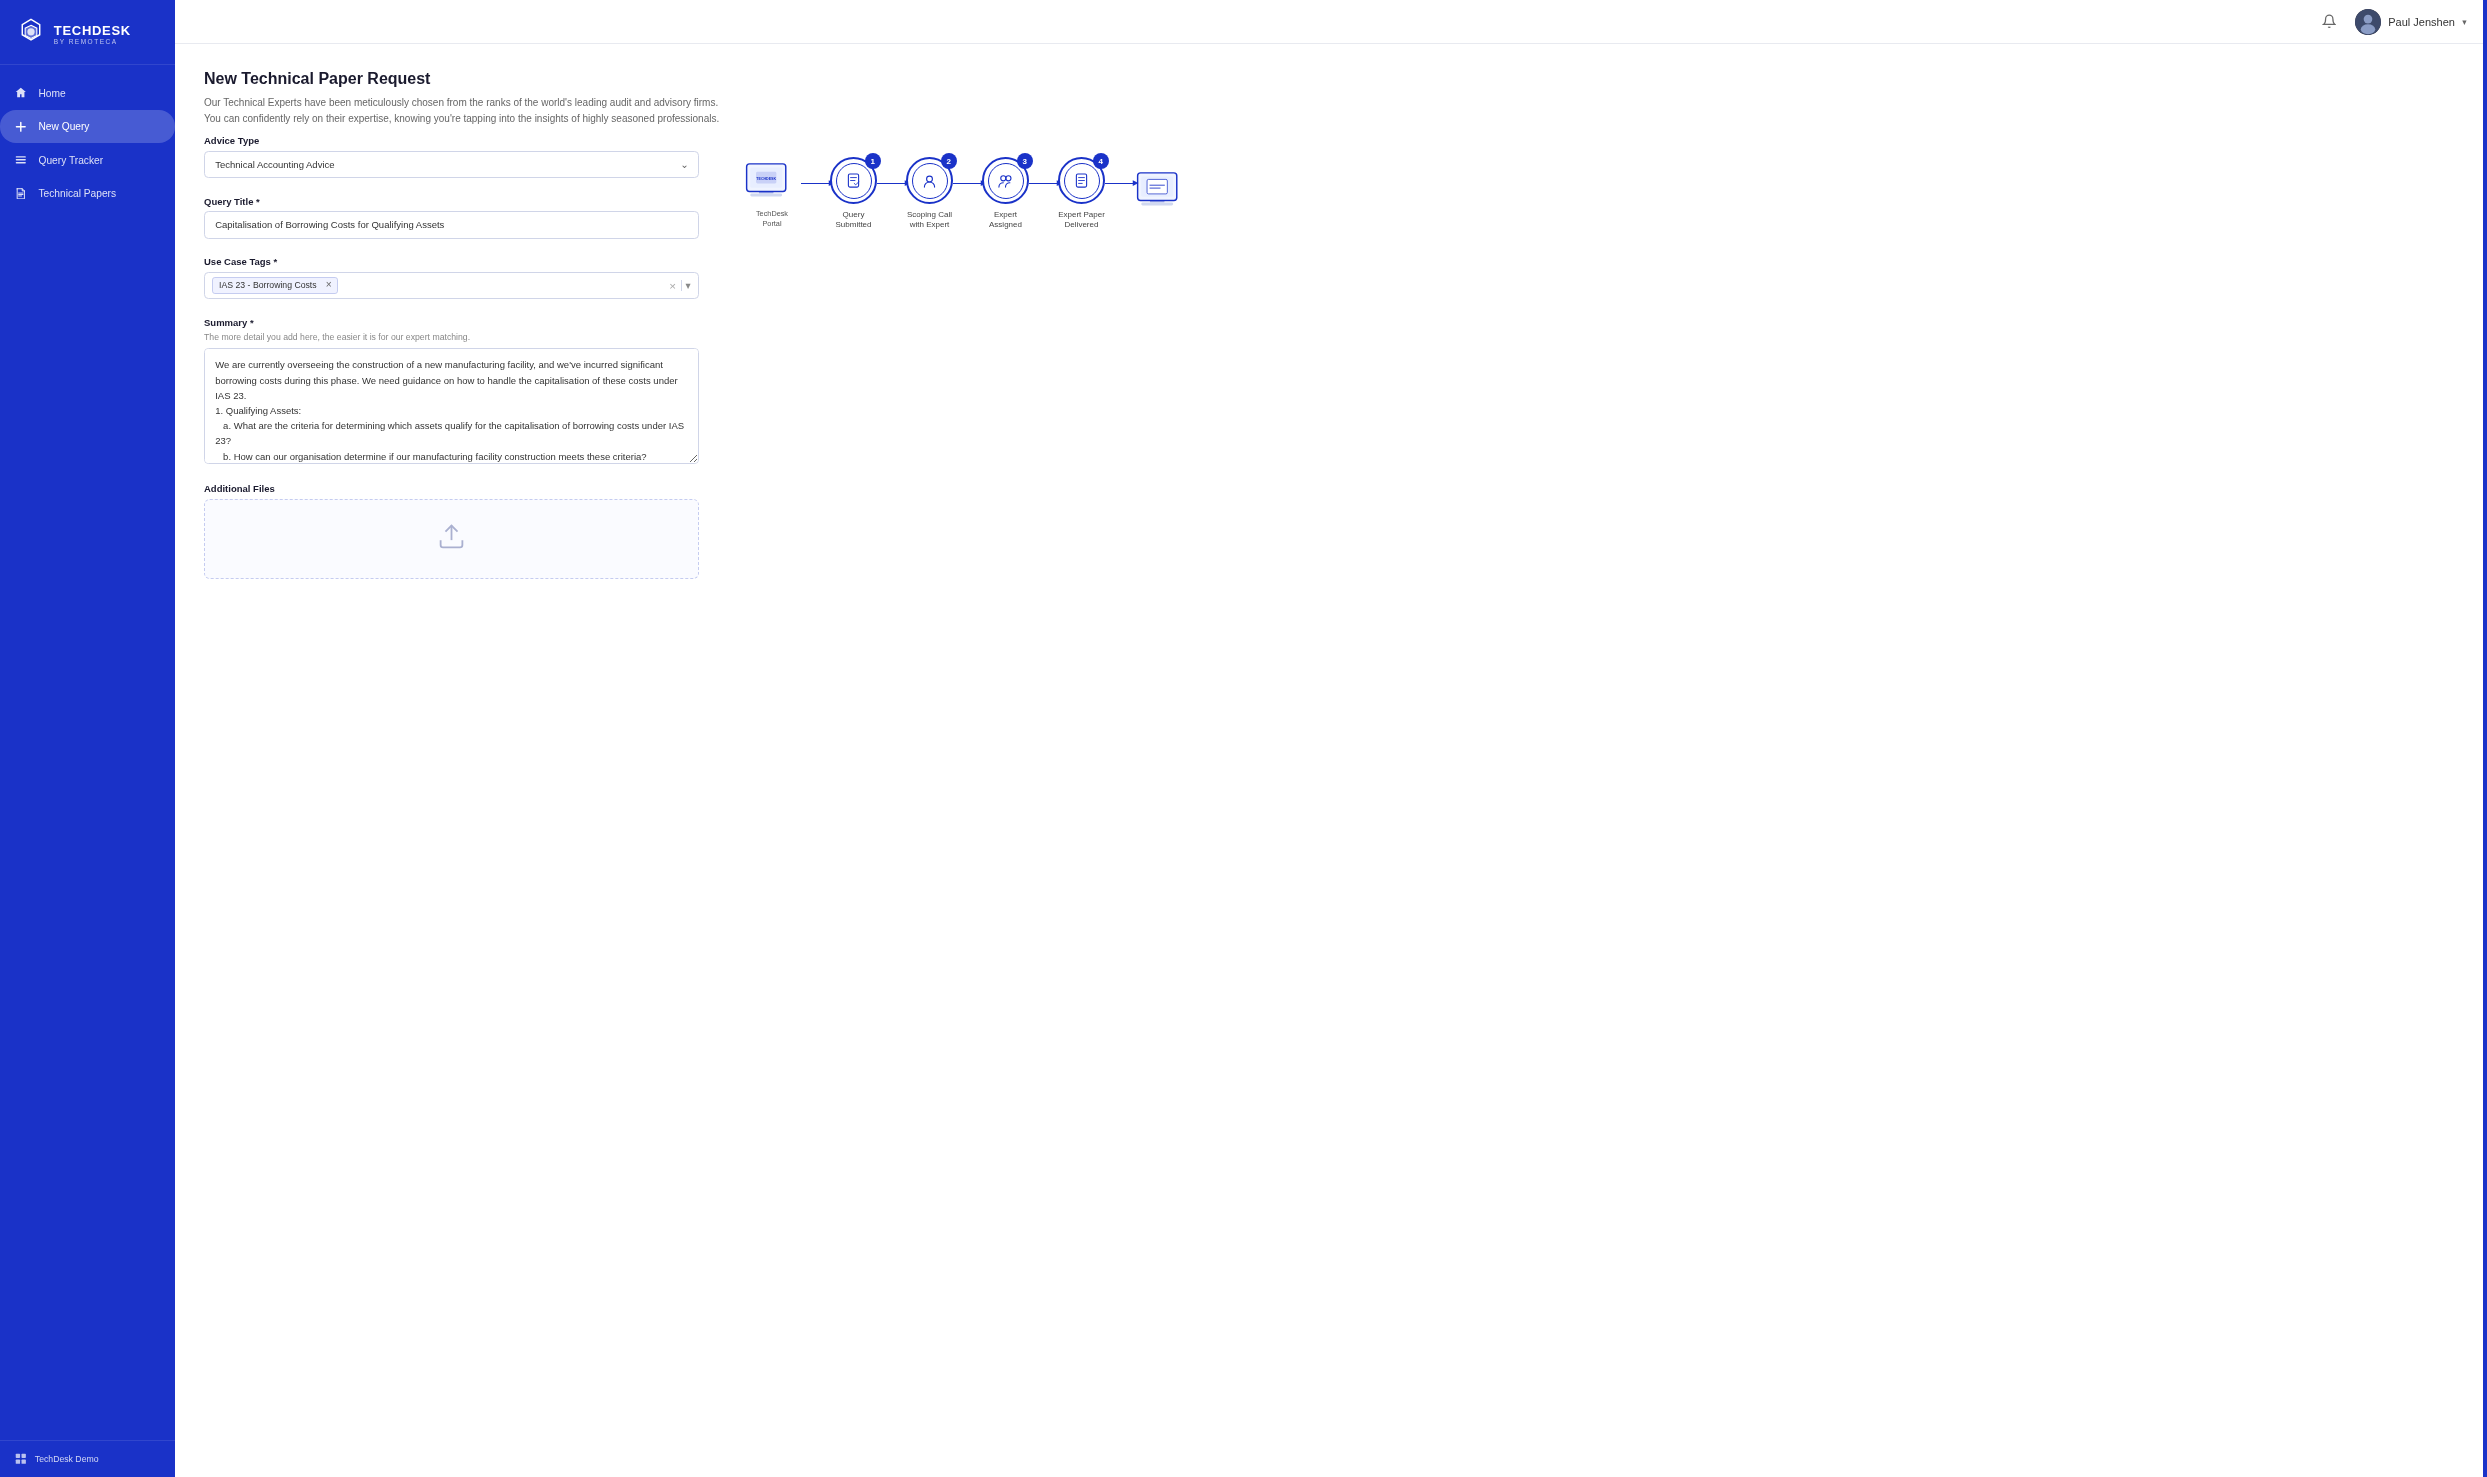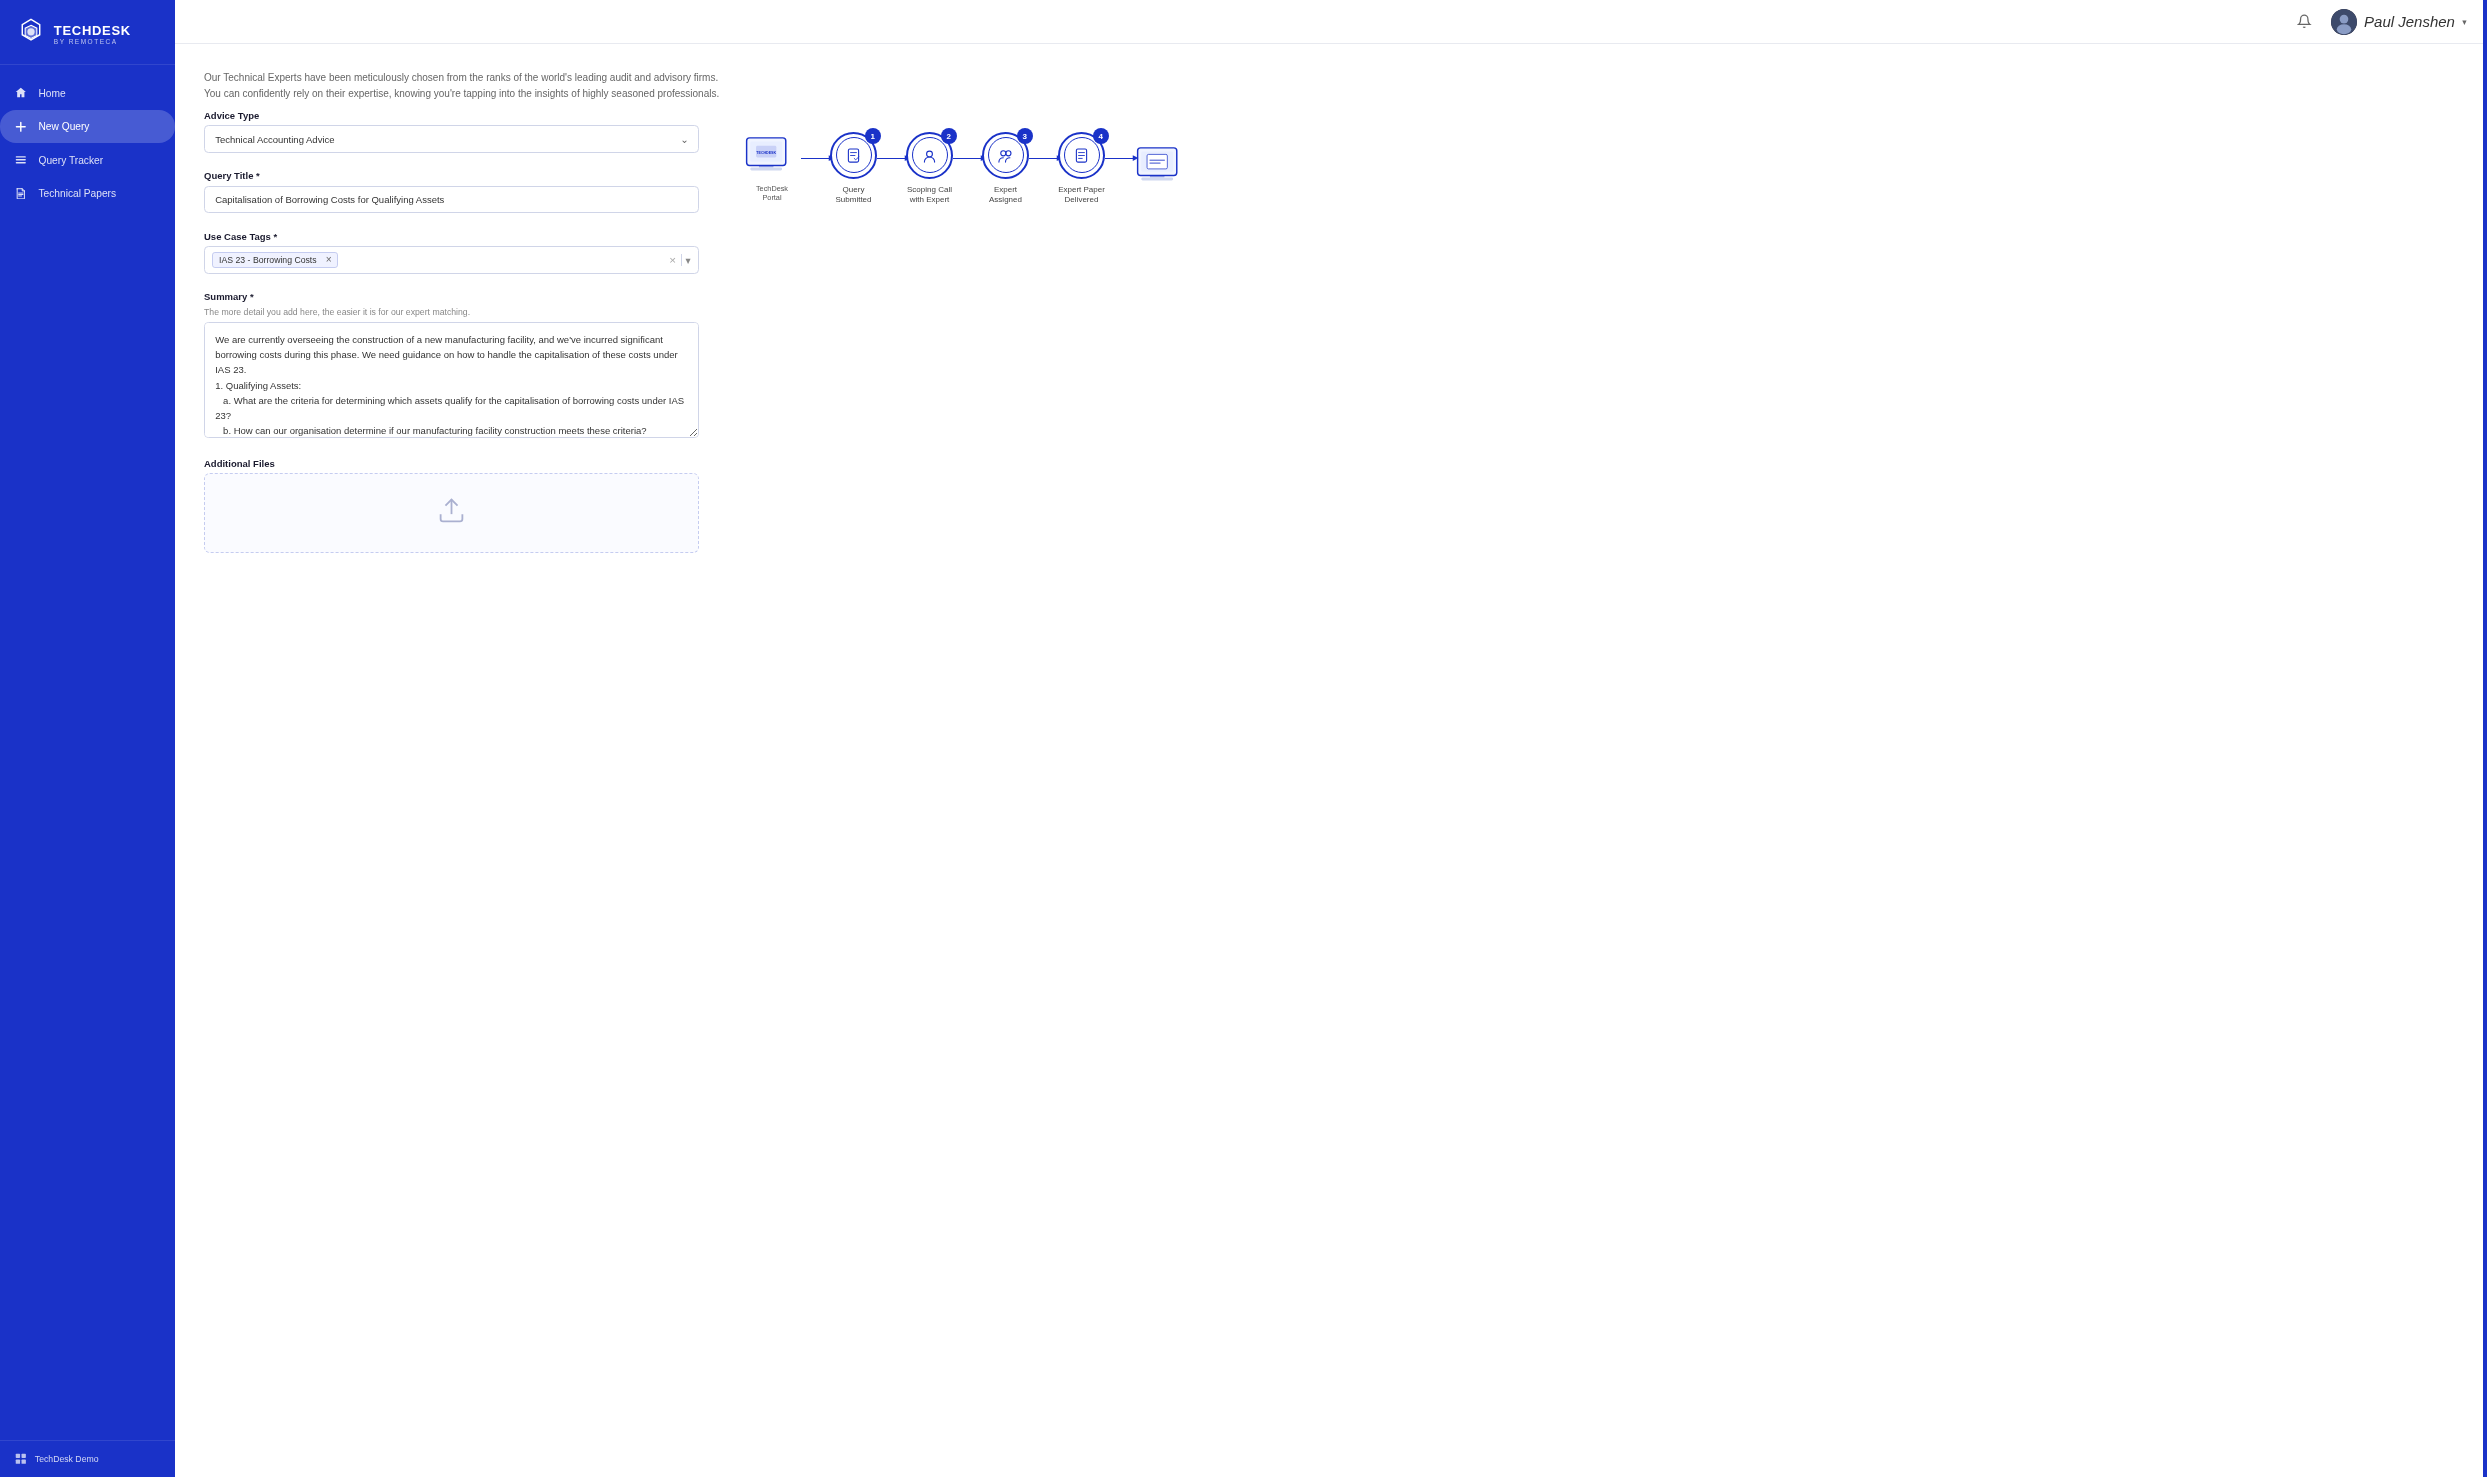--- a/index.html
+++ b/index.html
@@ -125,24 +125,23 @@
       background: #334;
       display: flex;
       align-items: center;
       justify-content: center;
       color: #fff;
       font-size: 9.5px;
       font-weight: 600;
       overflow: hidden;
     }
     .header-username {
-      font-size: 15px;
+      font-size: 11px;
       color: #333;
       font-weight: 500;
-      font-style: italic;
     }
     .header-chevron {
       color: #666;
       font-size: 8.7px;
     }
 
     
     .content {
       flex: 1;
       overflow-y: auto;
@@ -492,20 +491,21 @@
             <circle cx="18" cy="14" r="6" fill="#8a9cc5"></circle>
             <ellipse cx="18" cy="28" rx="10" ry="7" fill="#8a9cc5"></ellipse>
           </svg>
       </div>
       <span class="header-username">Paul Jenshen</span>
       <span class="header-chevron">▾</span>
     </div>
   </div>
 
   <div class="content">
+    <h1 class="page-title">New Technical Paper Request</h1>
     <p class="page-description">Our Technical Experts have been meticulously chosen from the ranks of the world's leading audit and advisory firms. You can confidently rely on their expertise, knowing you're tapping into the insights of highly seasoned professionals.</p>
 
     <div class="form-layout">
 
       <div class="form-section">
 
         <div class="field-group">
           <div class="field-label">Advice Type</div>
           <div class="select-wrapper">
             <select class="field-select">

